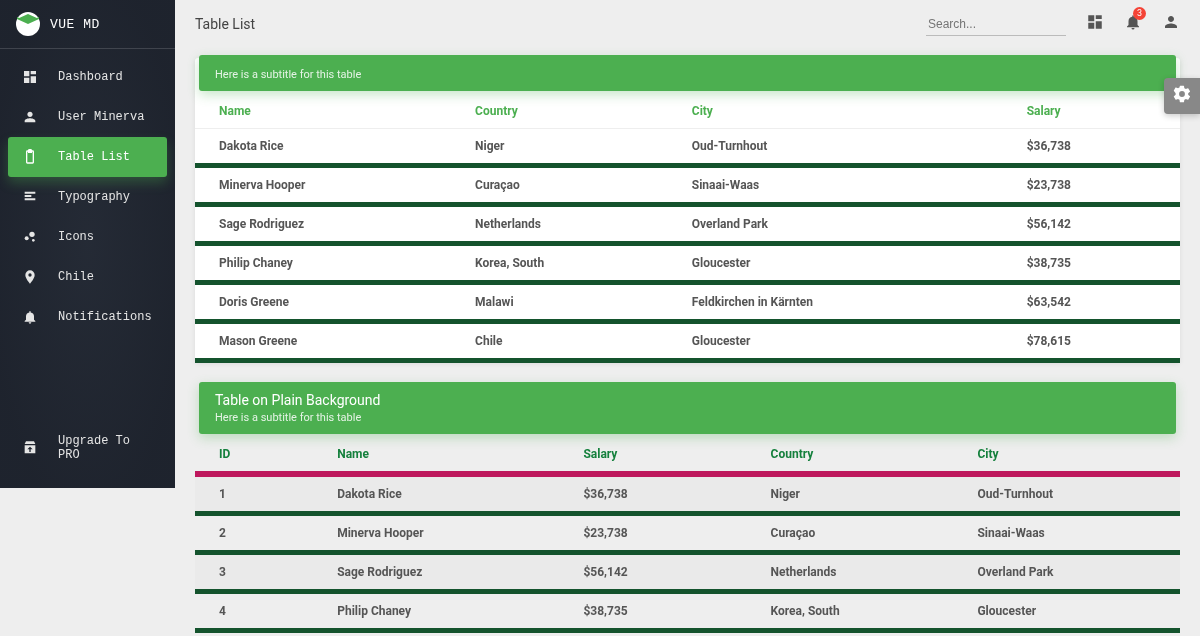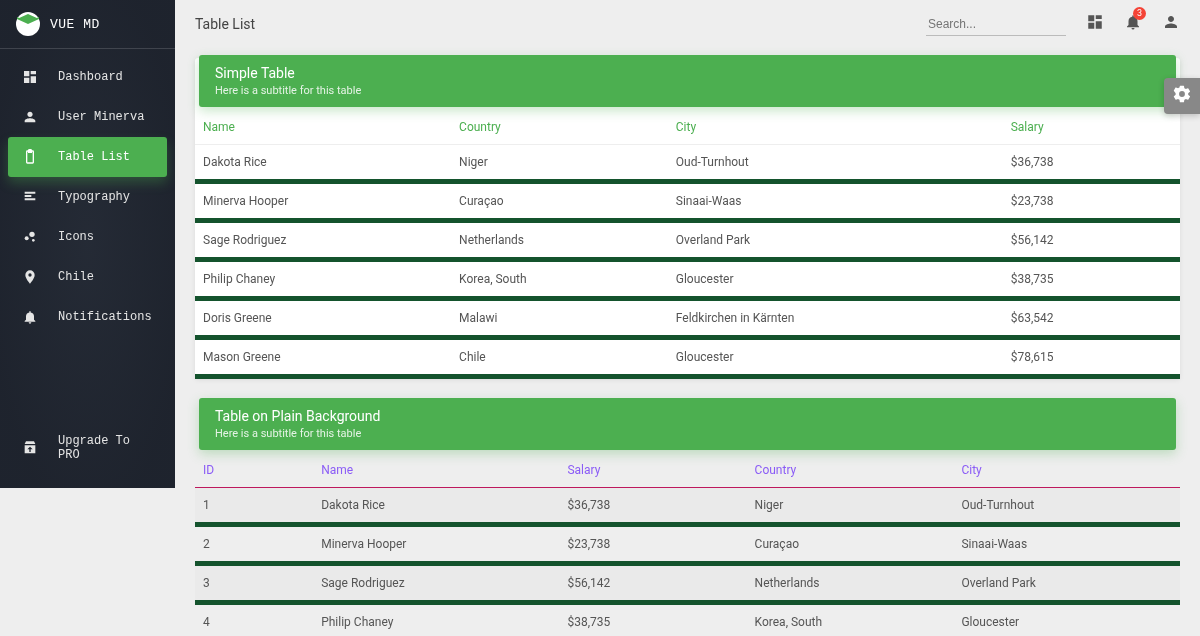--- a/index.html
+++ b/index.html
@@ -115,26 +115,26 @@
   border-radius: 3px;
   margin: 0 4px;
   transform: translateY(-3px);
   box-shadow: 0 4px 12px rgba(76,175,80,0.3);
 }
 .card-title { font-size: 14px; font-weight: 400; }
 .card-sub { font-size: 11px; opacity: 0.85; margin-top: 3px; }
 .table { width: 100%; border-collapse: collapse; }
 .table th, .table td {
   text-align: left;
-  padding: 10px 8px;
+  padding: 10px 24px;
   font-size: 12px;
-  font-weight: 400;
+  font-weight: 700;
 }
 .table.green th { color: #4caf50; border-bottom: 1px solid #eee; }
-.table.plain th { color: #8b5cf6; border-bottom: 1px solid #be185d; }
+.table.plain th { color: #15803d; border-bottom: 6px solid #be185d; }
 .table td { border-bottom: 5px solid #14532d; color: #555; }
 .table.plain tbody tr:nth-child(odd) { background: rgba(0,0,0,0.015); }
 .fab-settings {
   position: absolute;
   top: 78px; right: 0px;
   width: 36px; height: 36px;
   background: #888;
   color: #fff;
   border-radius: 4px 0 0 4px;
   display: flex; align-items: center; justify-content: center;
@@ -248,21 +248,20 @@
             <path d="M12 12c2.2 0 4-1.8 4-4s-1.8-4-4-4-4 1.8-4 4 1.8 4 4 4zm0 2c-2.7 0-8 1.3-8 4v2h16v-2c0-2.7-5.3-4-8-4z"></path>
           </svg>
       </div>
     </div>
   </div>
 
   <div class="content">
 
     <div class="card">
       <div class="card-header">
-        <div class="card-title">Simple Table</div>
         <div class="card-sub">Here is a subtitle for this table</div>
       </div>
       <table class="table green">
         <colgroup>
             <col style="width:26%">
             <col style="width:22%">
             <col style="width:34%">
             <col style="width:18%">
           </colgroup>
         <thead>

